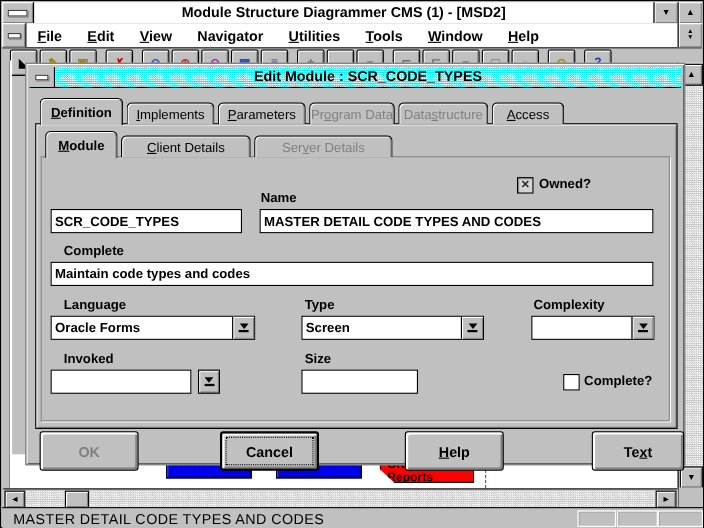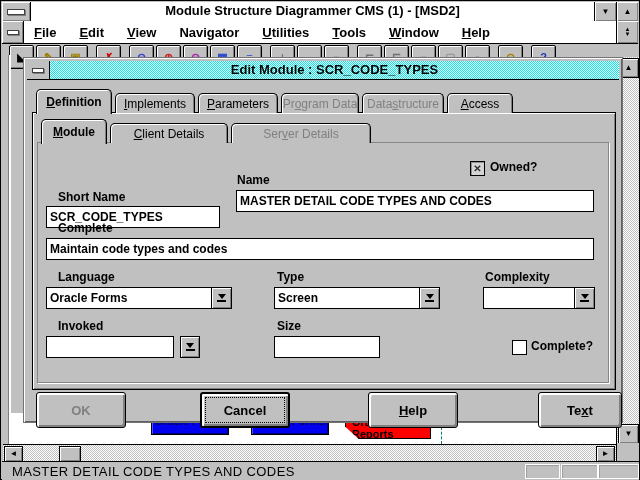--- a/index.html
+++ b/index.html
@@ -64,21 +64,21 @@
   .dtext{flex:1;text-align:center;font-weight:bold;font-size:13px;line-height:18px}
 
   .tabrow{position:absolute;left:12px;top:30px;width:580px;height:25px;display:flex;align-items:flex-end;gap:3px;z-index:3}
   .tab{height:20px;border:1px solid #000;border-bottom:none;border-radius:5px 5px 0 0;background:#c0c0c0;box-shadow:inset 1px 1px 0 #fff,inset -1px 0 0 #808080;font-size:12px;display:flex;align-items:center;justify-content:center;box-sizing:border-box}
   .tab.active{height:25px;margin-bottom:-1px;font-weight:bold;z-index:5}
   .tab.disabled{color:#808080}
   .tw0{width:76px}.tw1{width:80px}.tw2{width:80px}.tw3{width:78px}.tw4{width:82px}.tw5{width:66px}
 
   .card{position:absolute;left:8px;top:54px;width:582px;height:276px;border:1px solid #000;background:#c0c0c0;box-shadow:inset 1px 1px 0 #fff,inset -1px -1px 0 #808080;z-index:2}
   .subtabrow{position:absolute;left:8px;top:6px;height:24px;display:flex;align-items:flex-end;gap:3px;z-index:5}
-  .stw0{width:66px}.stw1{width:118px}.stw2{width:140px}
+  .stw0{width:66px}.stw1{width:118px}.stw2{width:126px}
   .pane{position:absolute;left:4px;top:29px;width:572px;height:241px;border:1px solid #868686;background:#c0c0c0;box-shadow:1px 1px 0 #fff;box-sizing:border-box;z-index:1}
 
   .lab{position:absolute;font-weight:bold;font-size:12px;white-space:nowrap}
   .field{position:absolute;height:22px;background:#fff;border:1px solid #000;box-sizing:border-box;font-family:"Liberation Sans",sans-serif;font-weight:bold;font-size:12px;padding:0 3px;outline:none}
   .combo{position:absolute;height:22px;background:#fff;border:1px solid #000;box-sizing:border-box;display:flex}
   .combo .val{flex:1;font-weight:bold;font-size:12px;line-height:20px;padding-left:3px;white-space:nowrap;overflow:hidden}
   .cbtn{width:19px;background:#c0c0c0;border-left:1px solid #000;box-shadow:inset 1px 1px 0 #fff,inset -1px -1px 0 #808080;display:flex;flex-direction:column;align-items:center;justify-content:center}
   .dropbtn{position:absolute;width:20px;height:22px;background:#c0c0c0;border:1px solid #000;box-sizing:border-box;box-shadow:inset 1px 1px 0 #fff,inset -1px -1px 0 #808080;display:flex;flex-direction:column;align-items:center;justify-content:center}
   .tri{width:0;height:0;border-left:4px solid transparent;border-right:4px solid transparent;border-top:5px solid #000}
   .tbar{width:9px;height:2px;background:#000;margin-top:1px}
@@ -252,21 +252,21 @@
       </div>
 
       <div class="pane">
 
         <div class="chk dis" style="left:432px;top:18px">
               <span>✕</span>
             </div>
         <div class="lab" style="left:452px;top:17px">Owned?</div>
 
         <div class="lab" style="left:20px;top:47px">Short Name</div>
-        <input class="field" style="left: 8px; top: 47px; width: 174px; margin-top: 16px;" readonly="" value="SCR_CODE_TYPES">
+        <input class="field" style="left: 8px; top: 47px; width: 174px;" readonly="" value="SCR_CODE_TYPES">
         <div class="lab" style="left:199px;top:30px">Name</div>
         <input class="field" style="left: 198px; top: 47px; width: 358px;" readonly="" value="MASTER DETAIL CODE TYPES AND CODES">
 
         <div class="lab" style="left:20px;top:78px">Complete</div>
         <input class="field" style="left: 8px; top: 95px; width: 548px;" readonly="" value="Maintain code types and codes">
 
         <div class="lab" style="left:20px;top:127px">Language</div>
         <div class="combo" style="left:8px;top:144px;width:186px">
           <div class="val">Oracle Forms</div>
           <div class="cbtn">

